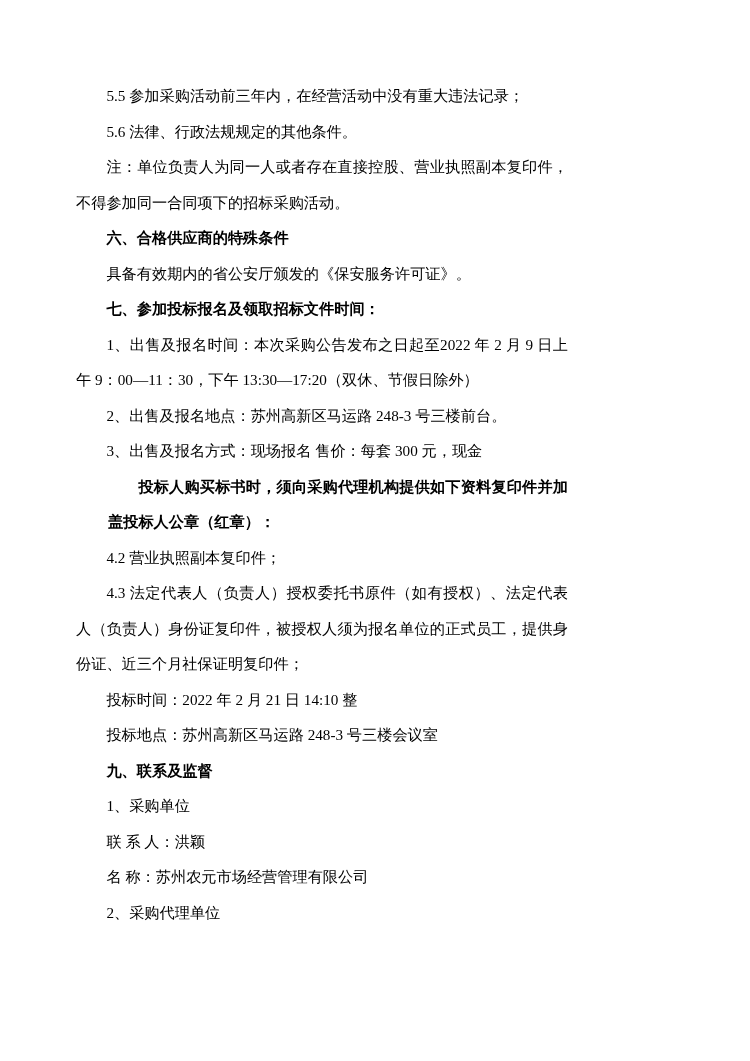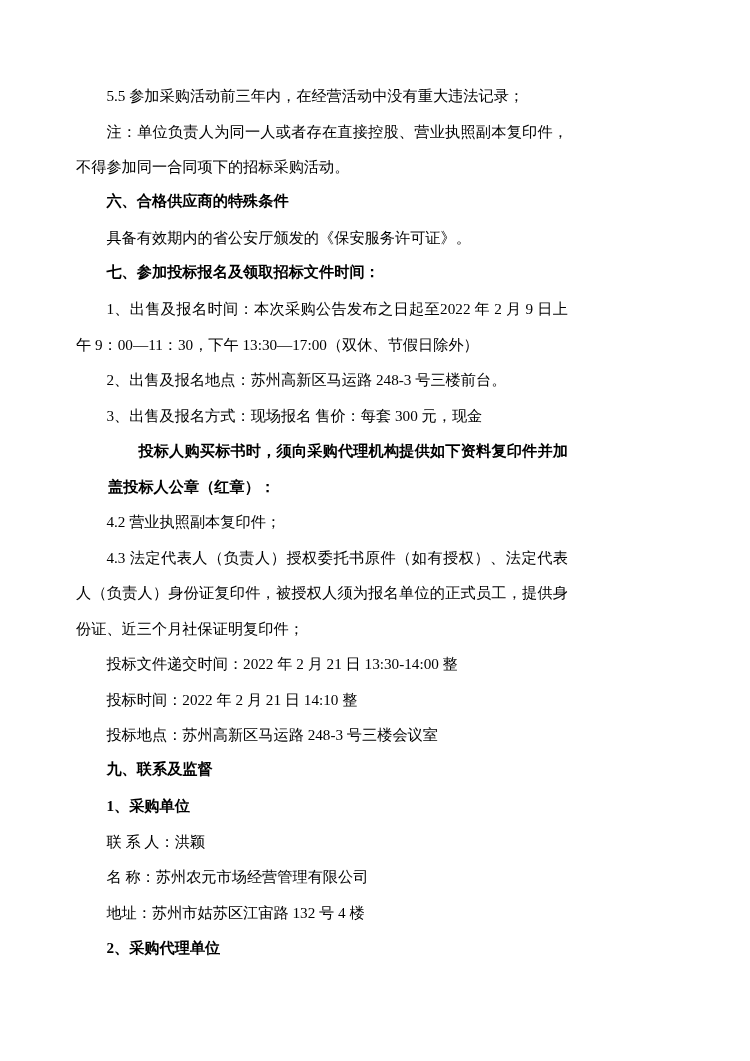--- a/index.html
+++ b/index.html
@@ -33,49 +33,47 @@
     white-space: normal;
   }
   .para.bold {
     font-weight: bold;
     margin-left: 32px;
   }
   .heading {
     margin: 0;
     text-indent: 2em;
     font-weight: bold;
-    font-family: Liberation Mono, monospace;
   }
   .sub-heading {
     margin: 0;
     text-indent: 2em;
-    font-weight: bold;
+    font-weight: normal;
   }
 </style>
 </head>
 <body>
 
 <div class="page">
   <div class="doc-body">
 
     <p class="para">5.5 参加采购活动前三年内，在经营活动中没有重大违法记录；</p>
+    <p class="para">5.6 法律、行政法规规定的其他条件。</p>
     <p class="para">注：单位负责人为同一人或者存在直接控股、营业执照副本复印件，不得参加同一合同项下的招标采购活动。</p>
     <p class="heading">六、合格供应商的特殊条件</p>
     <p class="para">具备有效期内的省公安厅颁发的《保安服务许可证》。</p>
     <p class="heading">七、参加投标报名及领取招标文件时间：</p>
-    <p class="para">1、出售及报名时间：本次采购公告发布之日起至2022 年 2 月 9 日上午 9：00—11：30，下午 13:30—17:00（双休、节假日除外）</p>
+    <p class="para">1、出售及报名时间：本次采购公告发布之日起至2022 年 2 月 9 日上午 9：00—11：30，下午 13:30—17:20（双休、节假日除外）</p>
     <p class="para">2、出售及报名地点：苏州高新区马运路 248-3 号三楼前台。</p>
     <p class="para">3、出售及报名方式：现场报名     售价：每套 300 元，现金</p>
     <p class="para bold">投标人购买标书时，须向采购代理机构提供如下资料复印件并加盖投标人公章（红章）：</p>
     <p class="para">4.2 营业执照副本复印件；</p>
     <p class="para">4.3 法定代表人（负责人）授权委托书原件（如有授权）、法定代表人（负责人）身份证复印件，被授权人须为报名单位的正式员工，提供身份证、近三个月社保证明复印件；</p>
-    <p class="para">投标文件递交时间：2022 年 2 月 21 日 13:30-14:00 整</p>
     <p class="para">投标时间：2022 年 2 月 21 日 14:10 整</p>
     <p class="para">投标地点：苏州高新区马运路 248-3 号三楼会议室</p>
     <p class="heading">九、联系及监督</p>
     <p class="sub-heading">1、采购单位</p>
     <p class="para">联 系 人：洪颖</p>
     <p class="para">名      称：苏州农元市场经营管理有限公司</p>
-    <p class="para">地址：苏州市姑苏区江宙路 132 号 4 楼</p>
     <p class="sub-heading">2、采购代理单位</p>
 
   </div>
 </div>
 
 </body></html>

